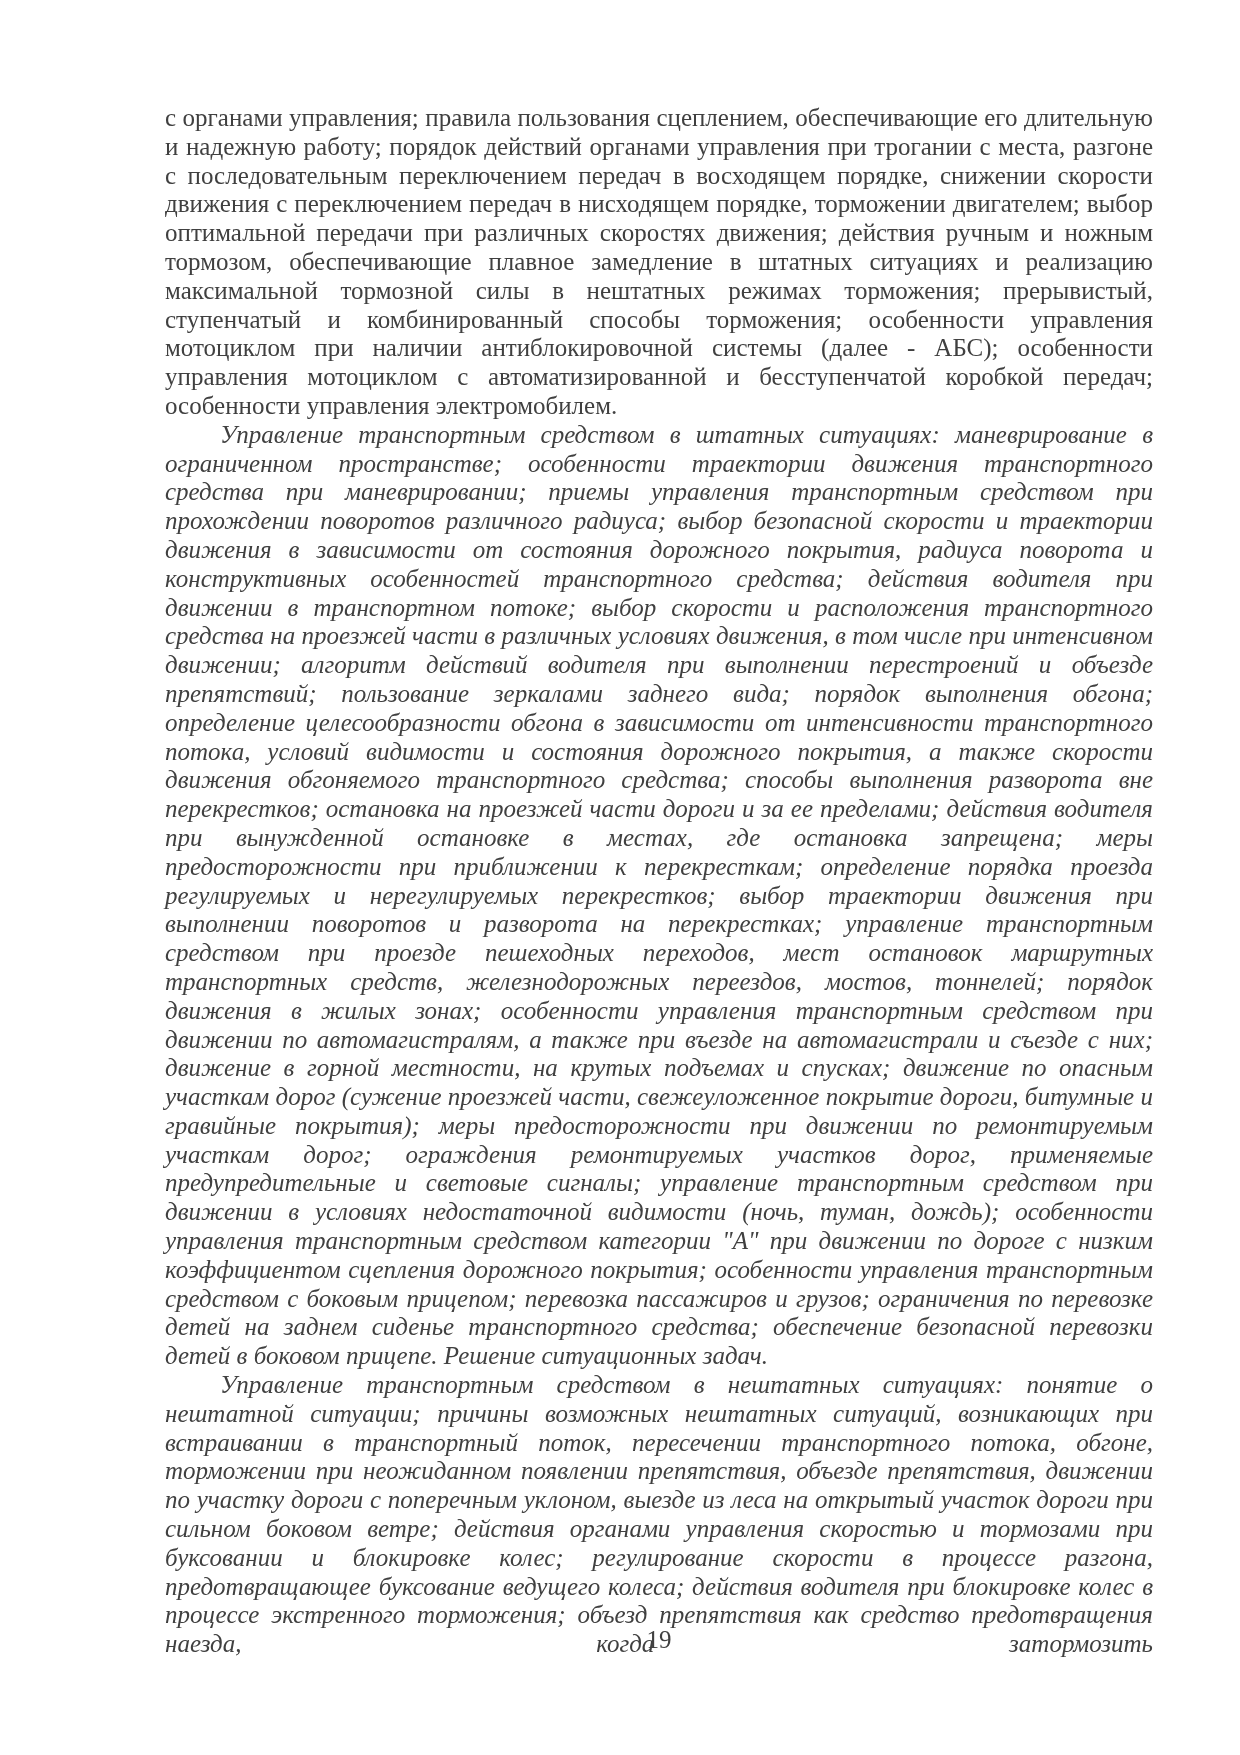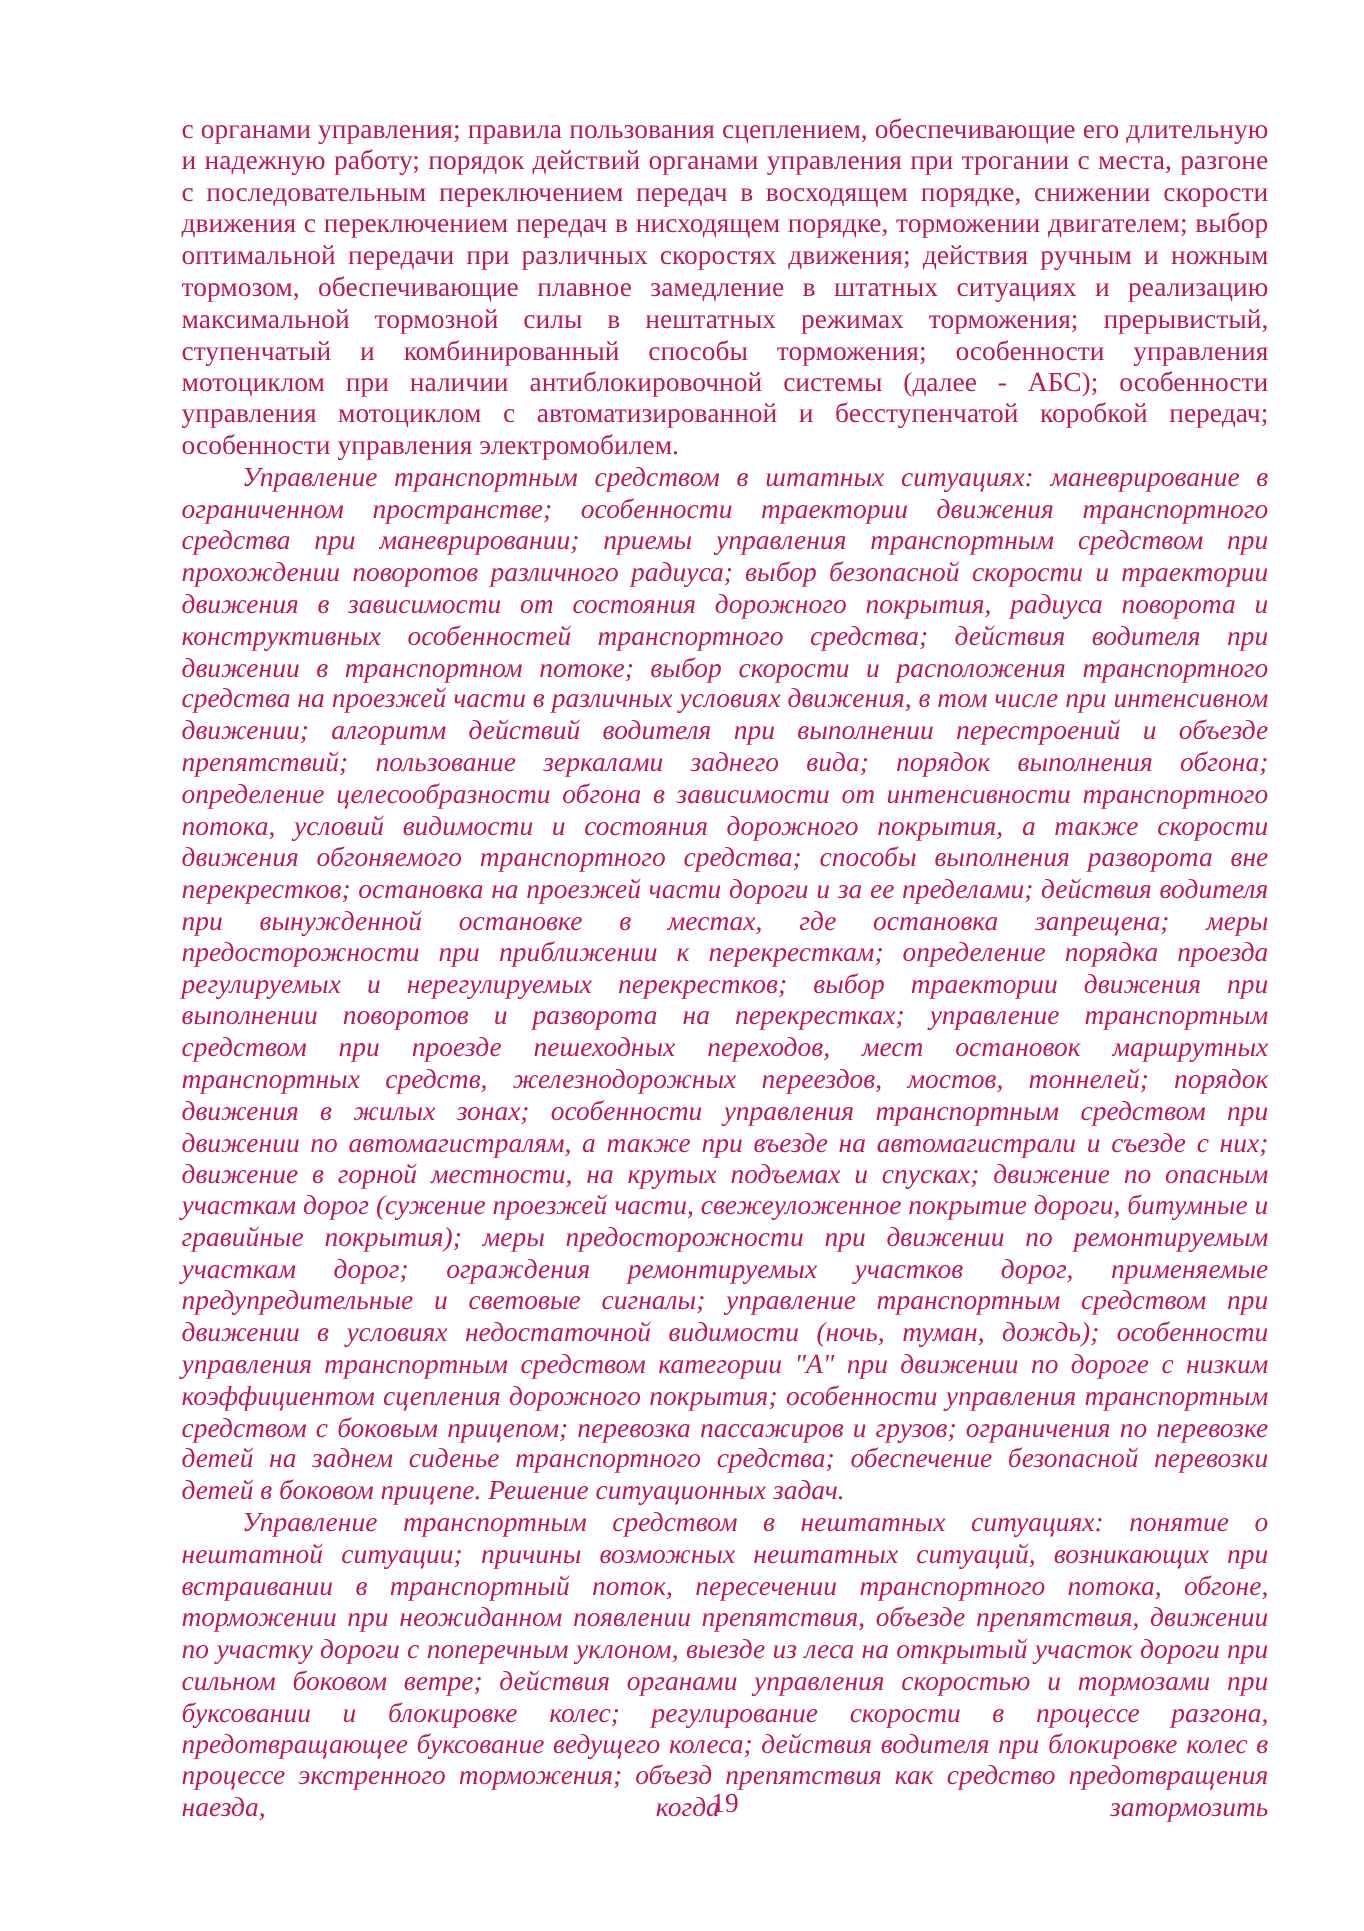--- a/index.html
+++ b/index.html
@@ -7,21 +7,21 @@
     padding: 0;
     background: #ffffff;
   }
   .page {
     position: relative;
     width: 1240px;
     height: 1755px;
     background: #ffffff;
     overflow: hidden;
     font-family: "Liberation Serif", "DejaVu Serif", serif;
-    color: #be185d;
+    color: #404040;
   }
   .doc-text {
     position: absolute;
     left: 165px;
     top: 104px;
     width: 988px;
     font-size: 25px;
     line-height: 28.8px;
     text-align: justify;
   }

